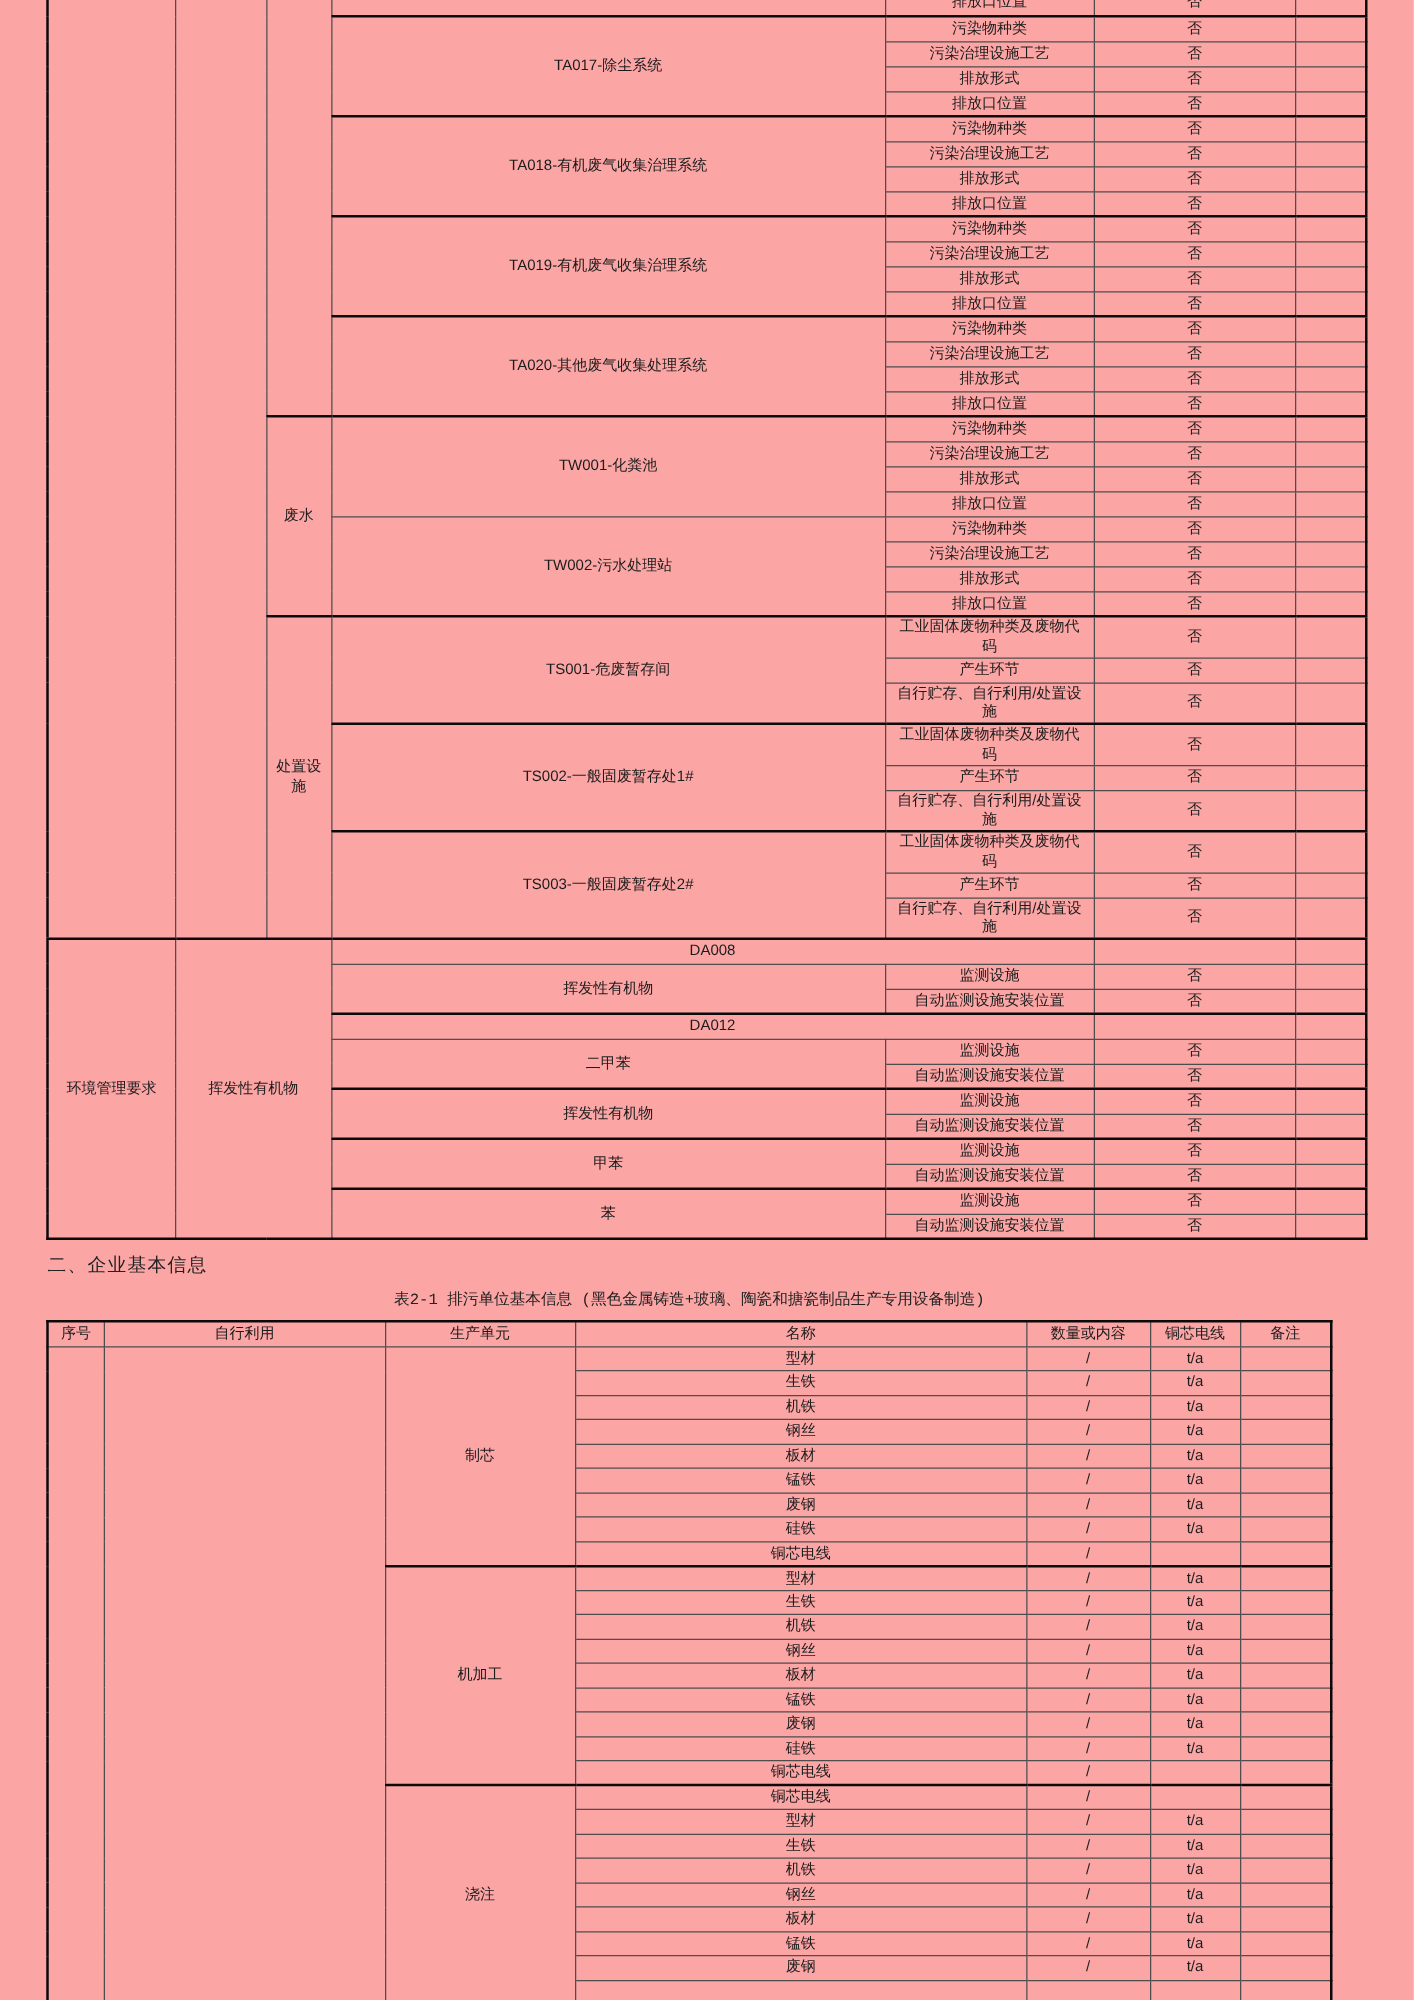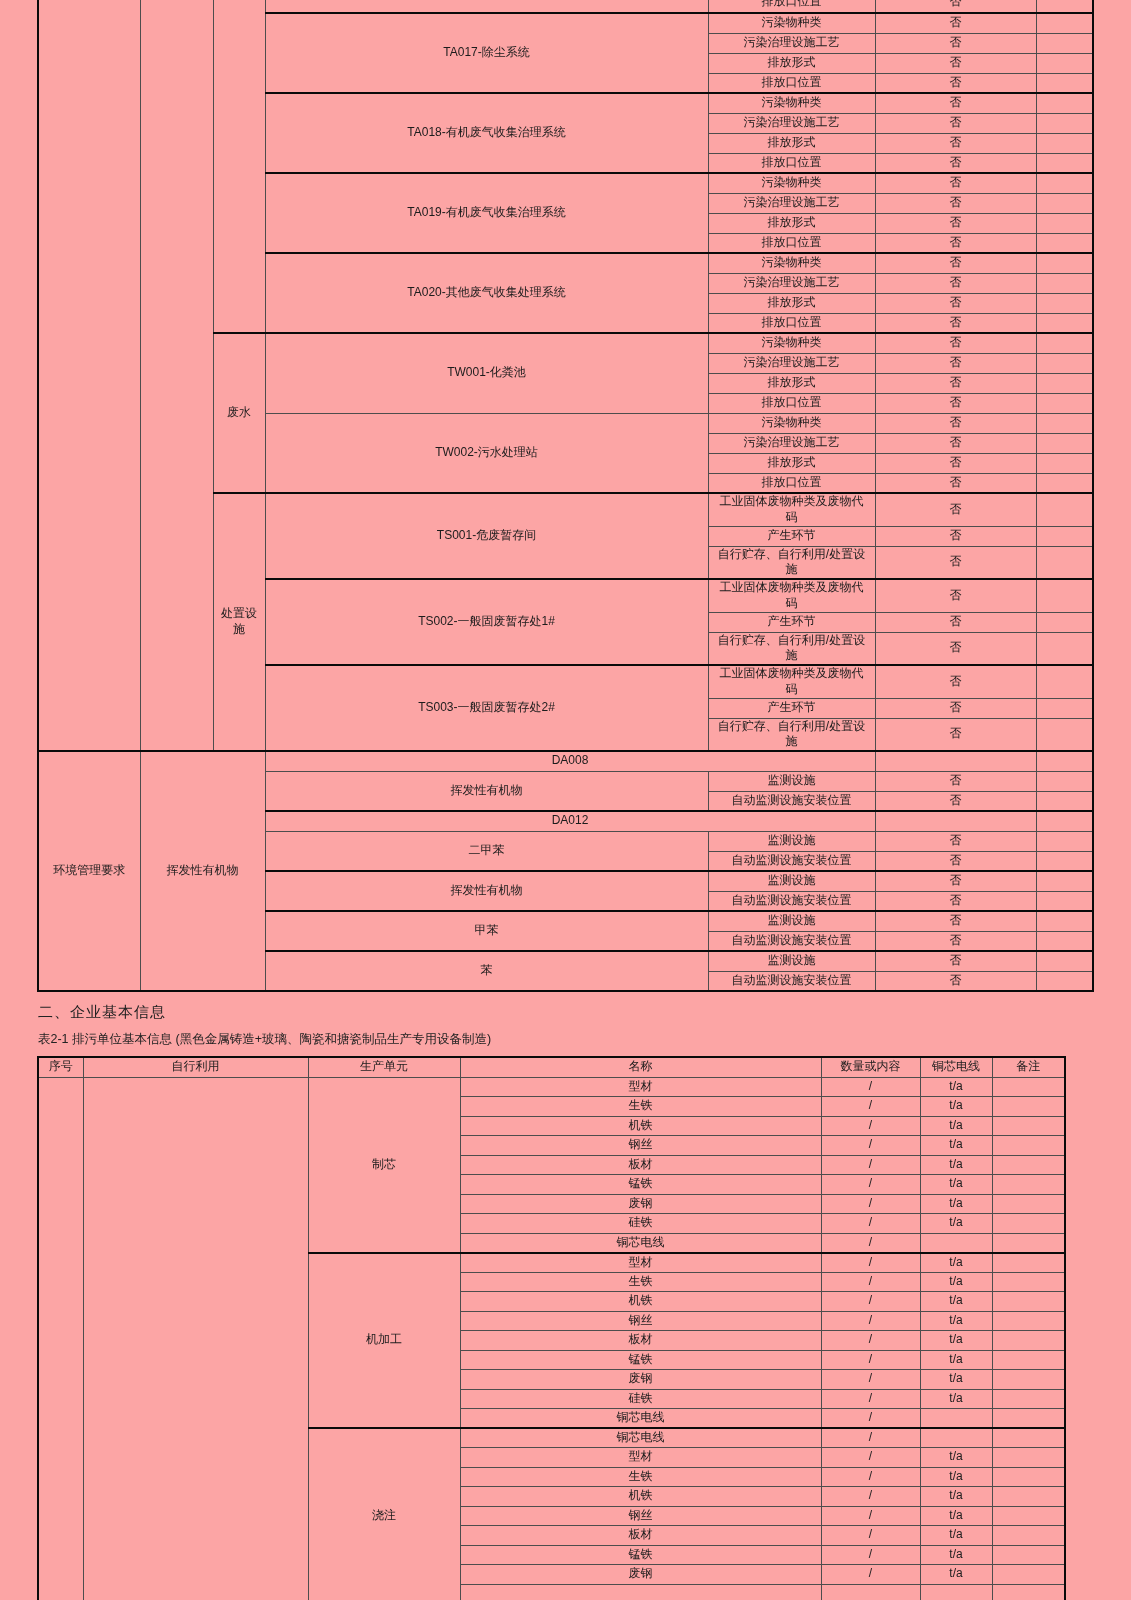--- a/index.html
+++ b/index.html
@@ -50,22 +50,24 @@
     top: 1003px;
     font-size: 15px;
     color: #222222;
     letter-spacing: 1px;
   }
   #table2-title {
     position: absolute;
     left: 38px;
     top: 1031px;
     width: 1027px;
+    text-align: center;
     font-size: 12.5px;
     color: #222222;
+    font-family: Liberation Mono, monospace;
   }
   
   #t2-wrap { position: absolute; left: 37px; top: 1056px; }
   tr.hrow { height: 20px; font-family: Liberation Serif, serif; }
   tr.r195 { height: 19.5px; }
 </style>
 </head>
 <body>
 
 <div class="sheet">

